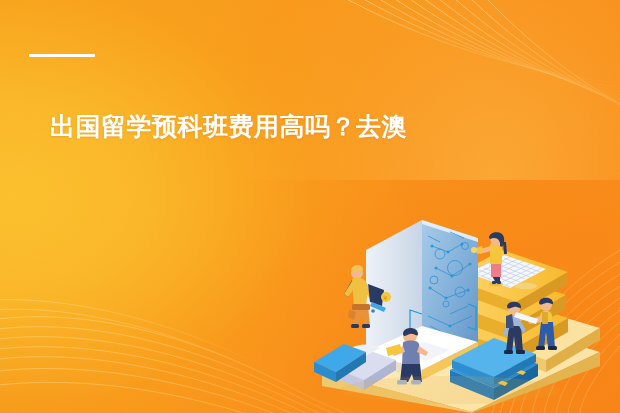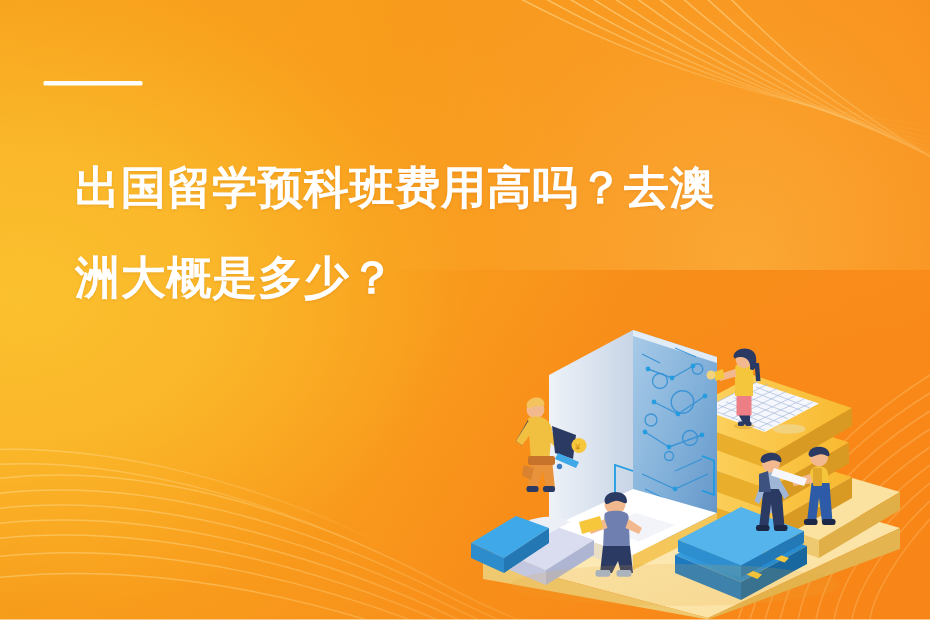--- a/index.html
+++ b/index.html
@@ -65,21 +65,21 @@
     border-radius: 1px;
   }
 
   
   .headline {
     position: absolute;
     left: 50px;
     top: 96px;
     width: 520px;
     color: #FFFFFF;
-    font-size: 30px;
+    font-size: 25px;
     font-weight: bold;
     line-height: 60px;
     letter-spacing: 0.5px;
     text-shadow: 0 1px 2px rgba(170,80,0,0.18);
     white-space: nowrap;
   }
   .headline .line { display: block; }
 
   
   .illus {
@@ -154,21 +154,20 @@
       <path d="M620,346 C 600,368 582,396 580,413"></path>
     </g>
   </svg>
 
   <div class="bg-vignette"></div>
 
   <div class="rule"></div>
 
   <div class="headline">
     <span class="line">出国留学预科班费用高吗？去澳</span>
-    <span class="line">洲大概是多少？</span>
   </div>
 
   <div class="illus">
     <svg viewBox="0 0 320 237" xmlns="http://www.w3.org/2000/svg">
       <defs>
         <linearGradient id="tabletScreen" x1="0" y1="0" x2="1" y2="1">
           <stop offset="0%" stop-color="#A8CBE8"></stop>
           <stop offset="55%" stop-color="#7FAED8"></stop>
           <stop offset="100%" stop-color="#5E90C4"></stop>
         </linearGradient>

